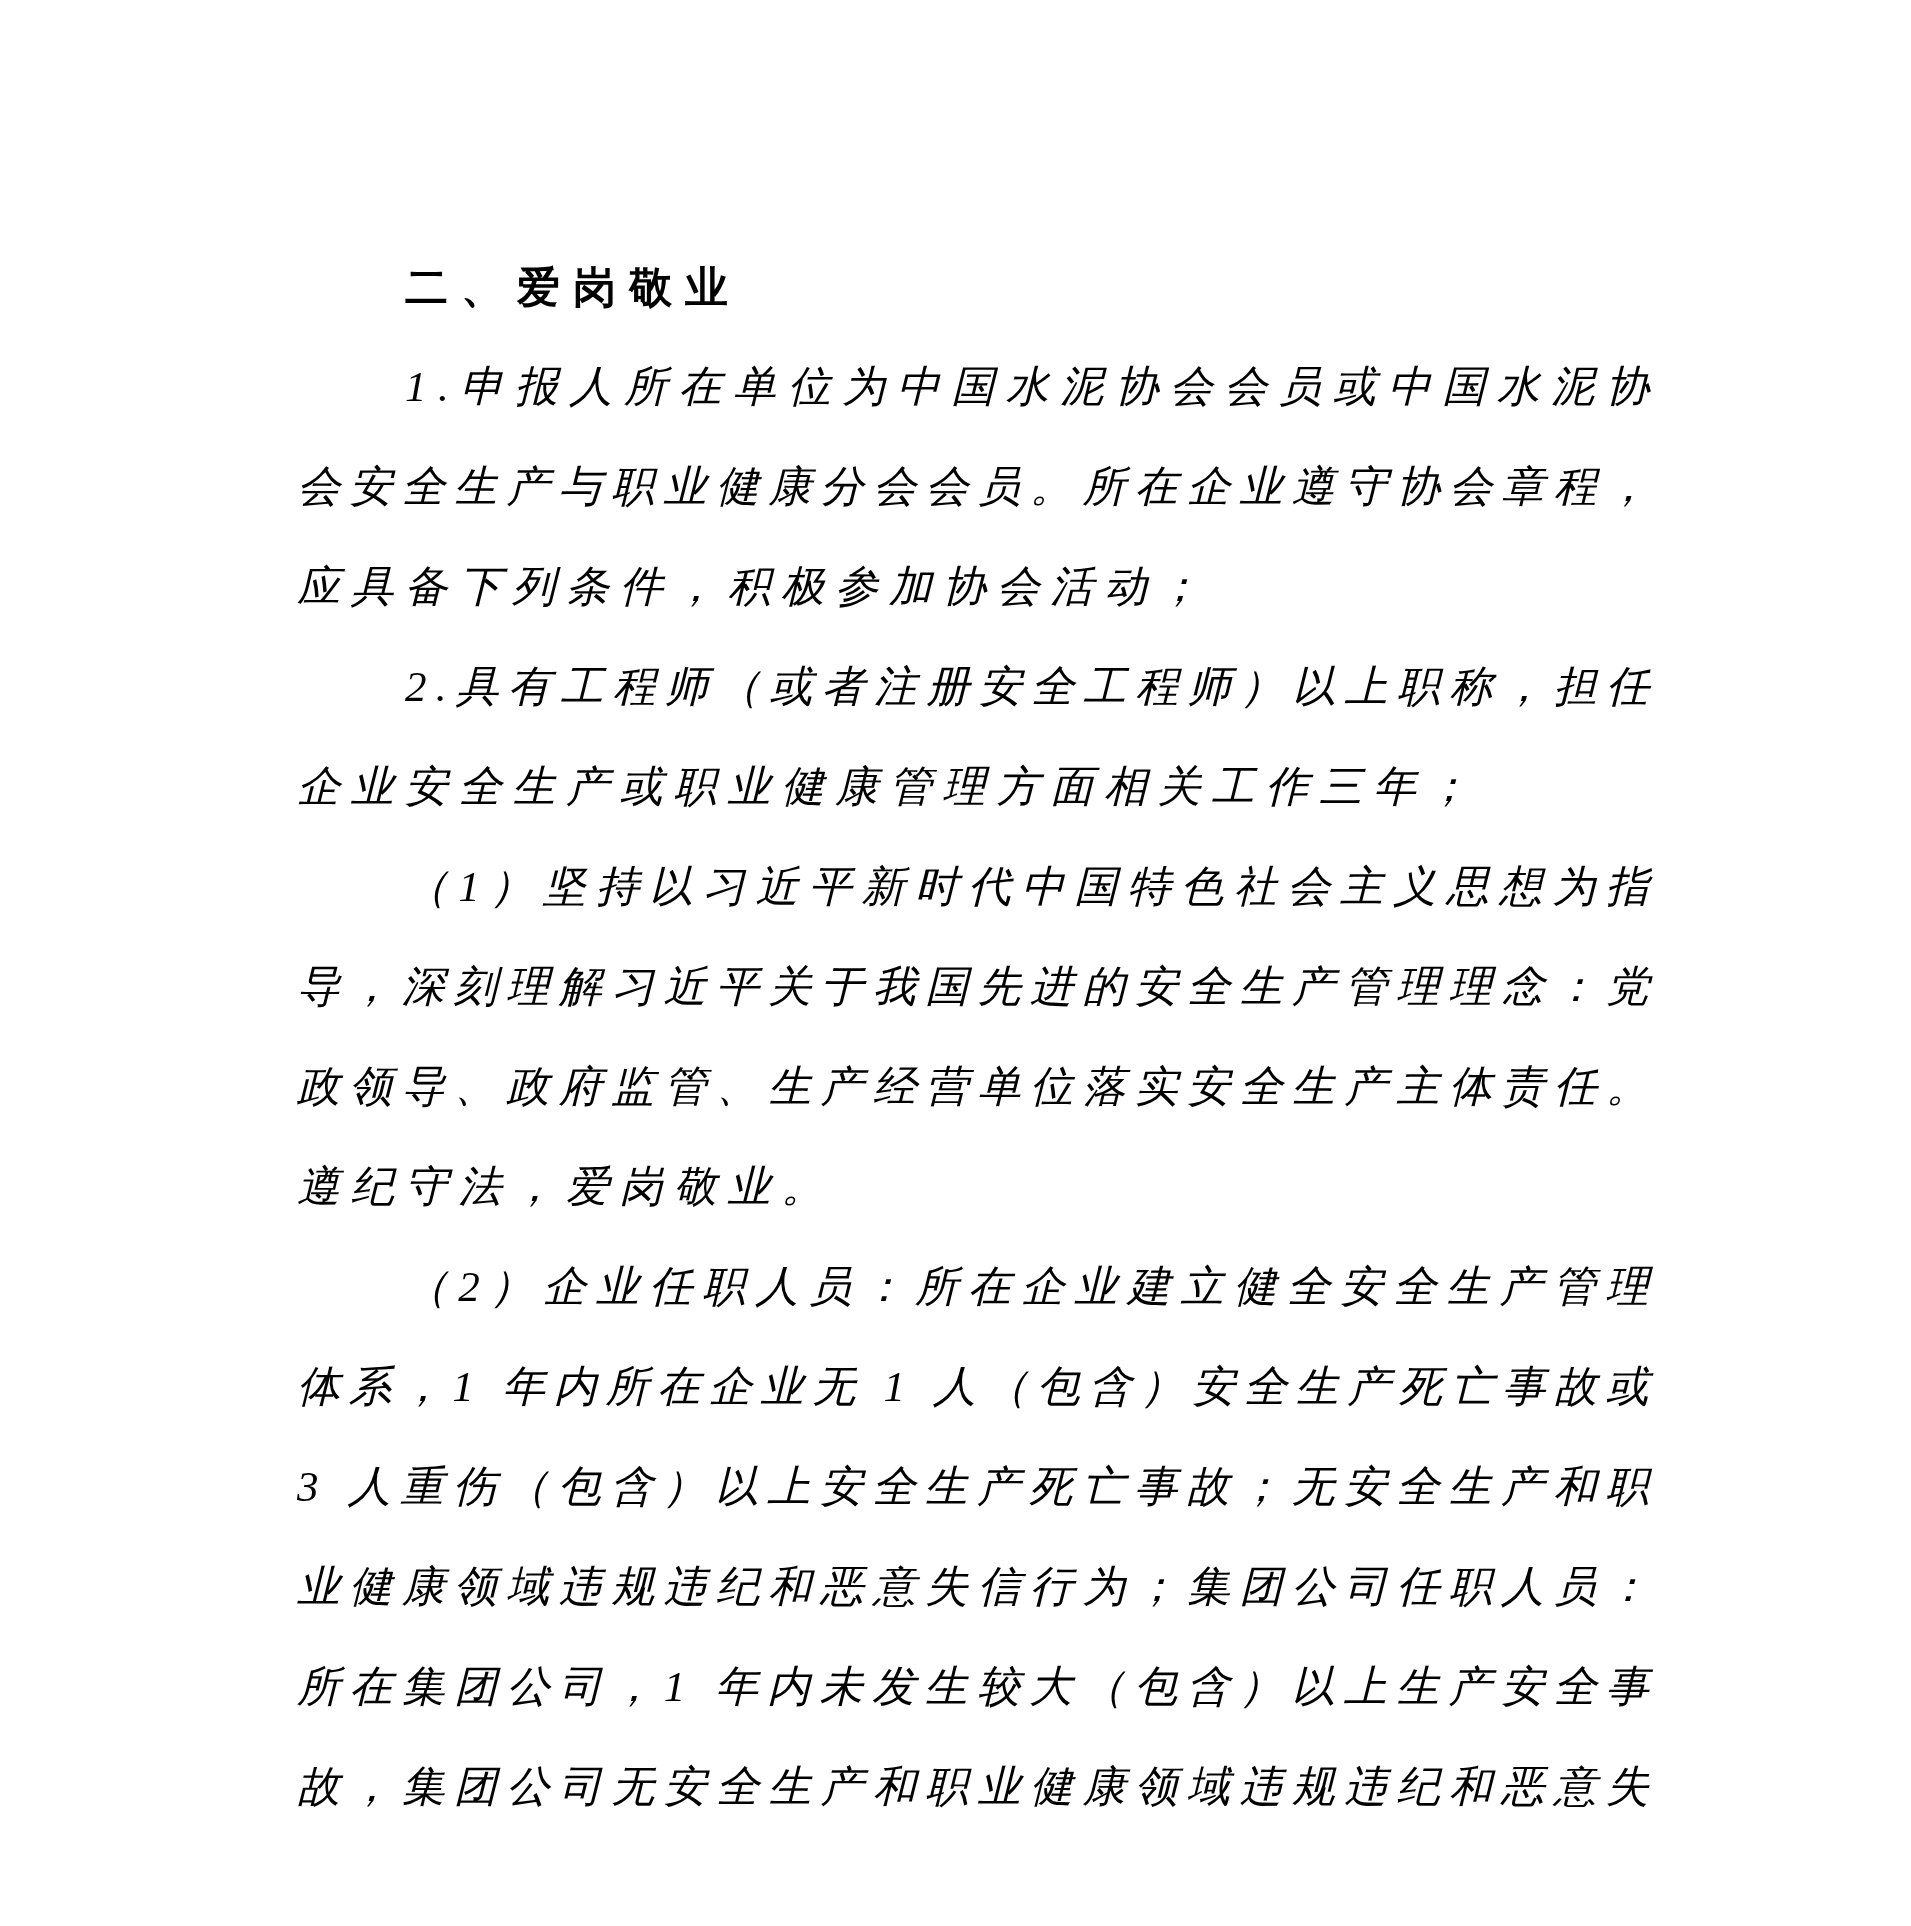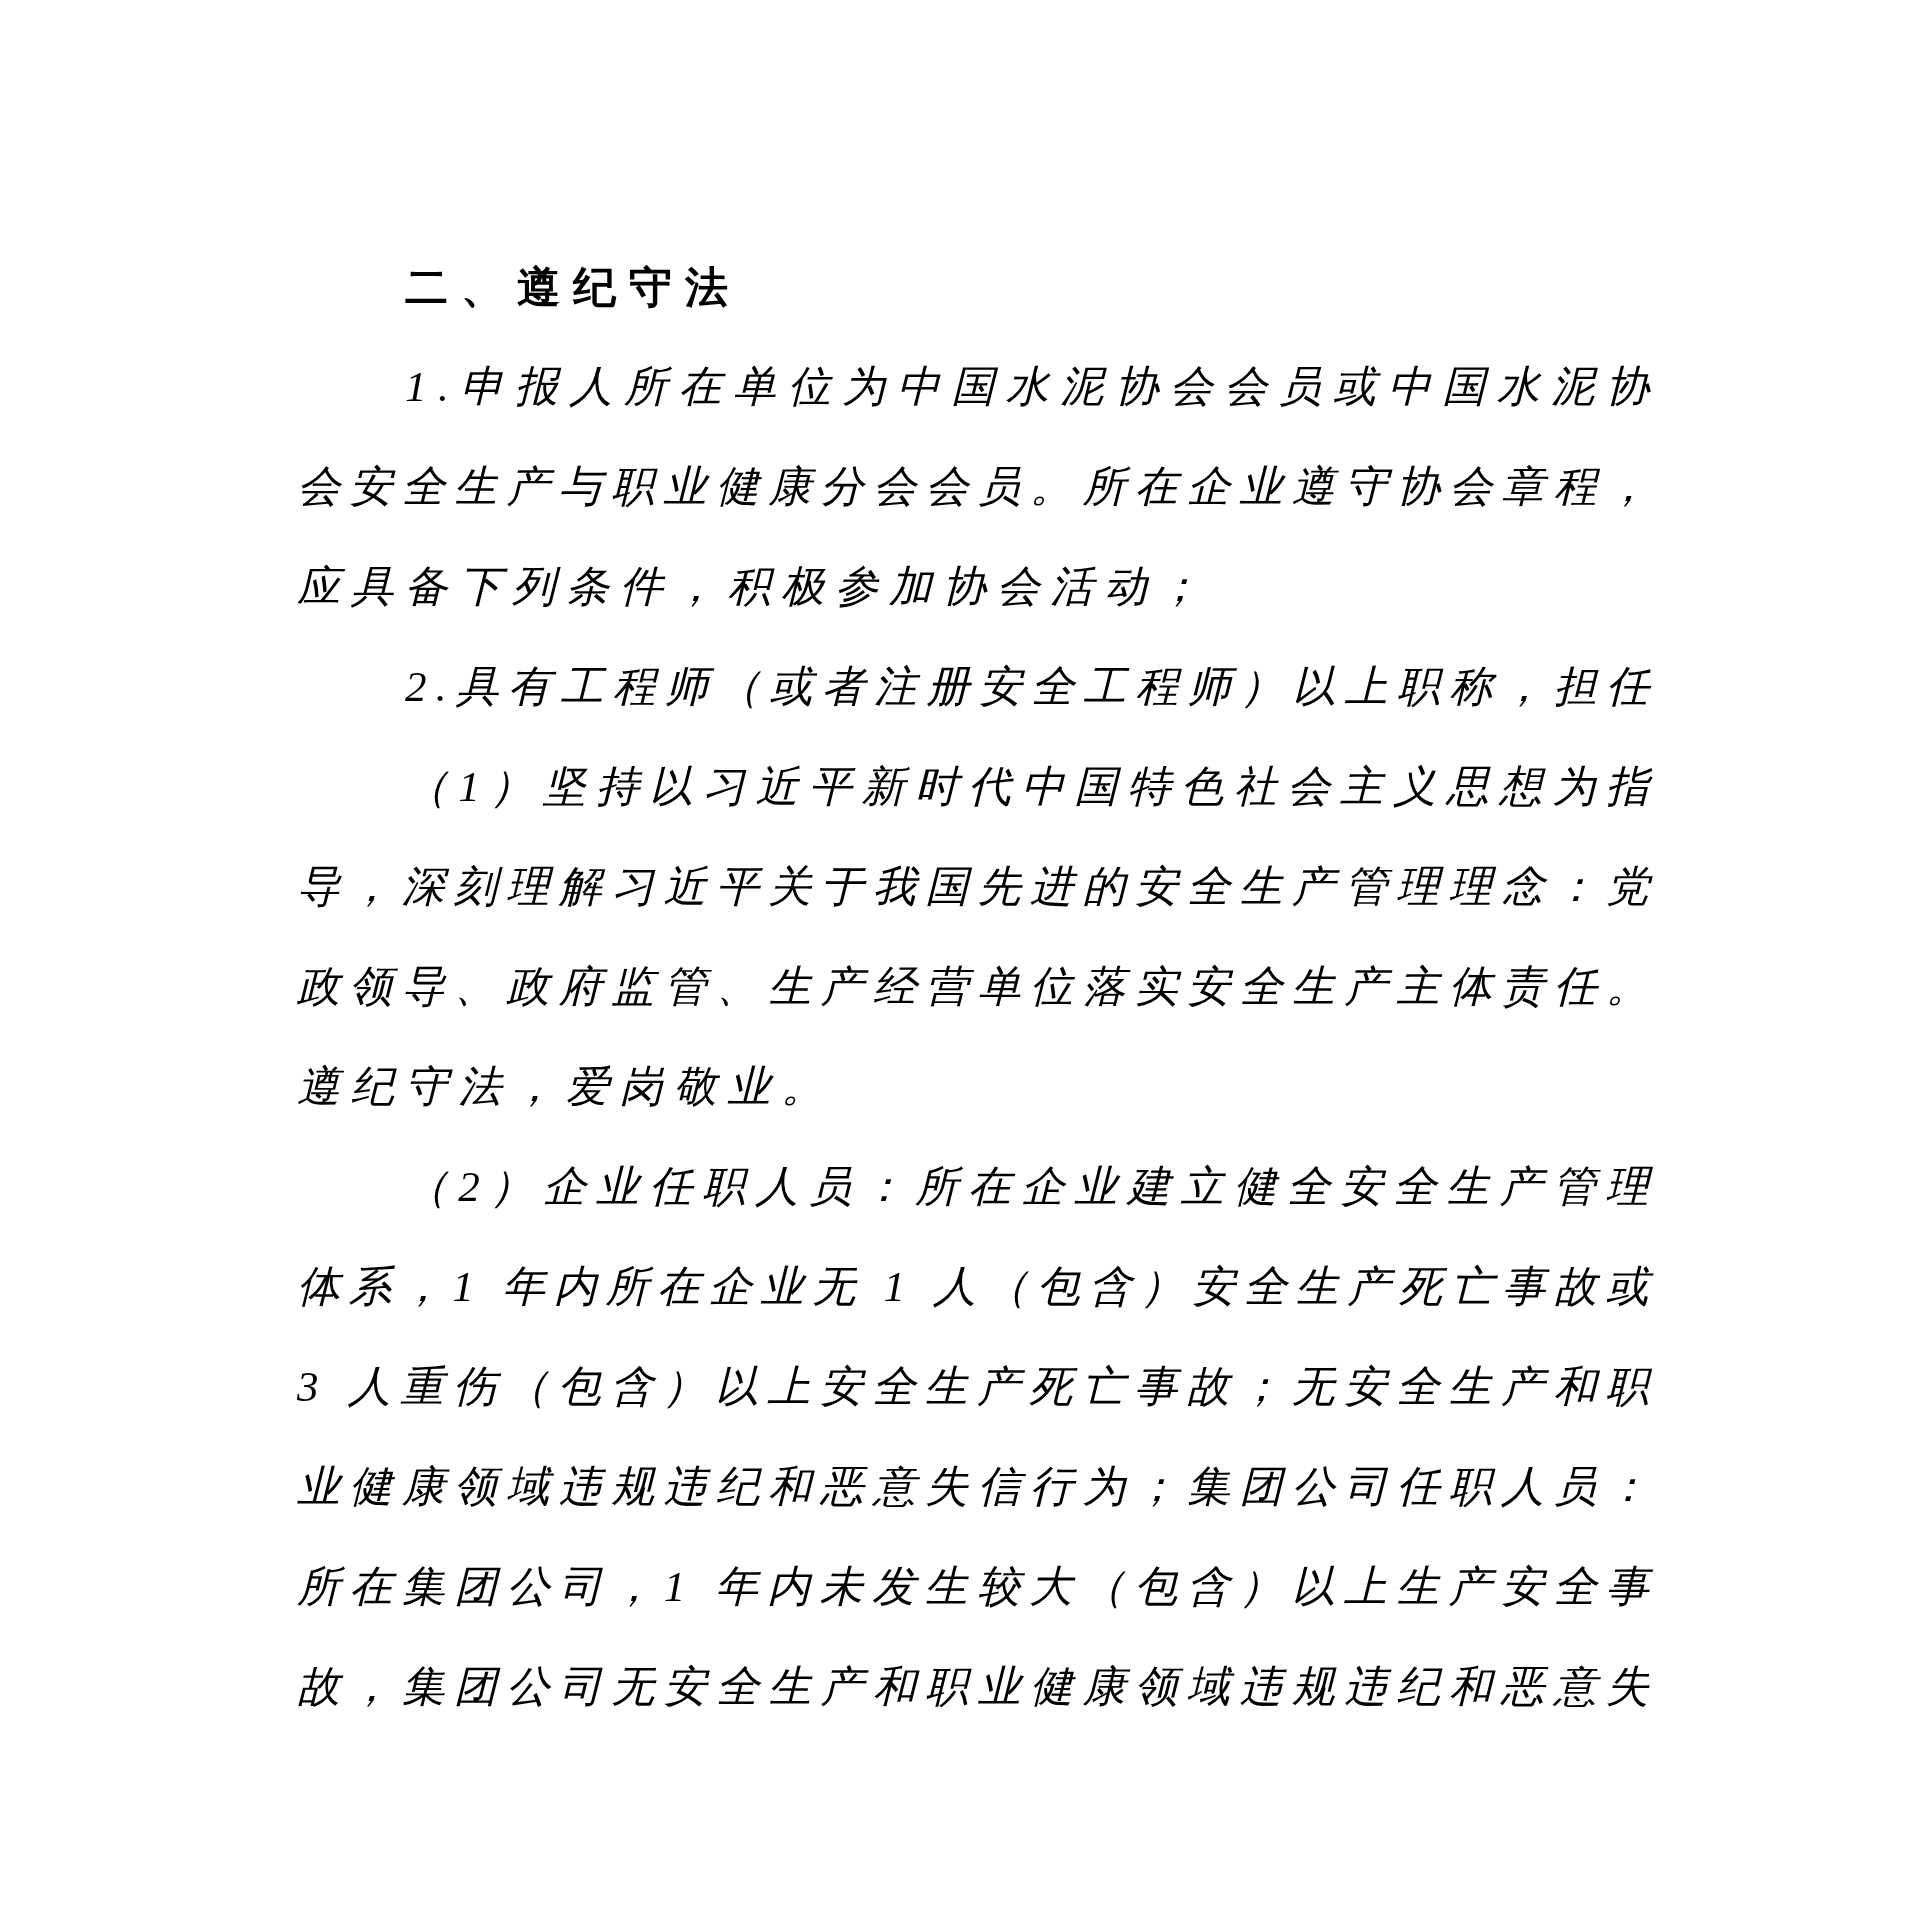--- a/index.html
+++ b/index.html
@@ -55,21 +55,21 @@
     font-size: 43px;
     letter-spacing: 13px;
     white-space: nowrap;
   }
 </style>
 </head>
 <body>
 
 <div class="page">
   <div class="content">
-    <div class="heading">二、遵纪守法</div>
+    <div class="heading">二、爱岗敬业</div>
 
     <div class="line full indent">
         <span>1</span>
         <span>.</span>
         <span>申</span>
         <span>报</span>
         <span>人</span>
         <span>所</span>
         <span>在</span>
         <span>单</span>
@@ -139,20 +139,21 @@
         <span>师</span>
         <span>）</span>
         <span>以</span>
         <span>上</span>
         <span>职</span>
         <span>称</span>
         <span>，</span>
         <span>担</span>
         <span>任</span>
       </div>
+    <div class="line end">企业安全生产或职业健康管理方面相关工作三年；</div>
     <div class="line full indent">
         <span>（</span>
         <span>1</span>
         <span>）</span>
         <span>坚</span>
         <span>持</span>
         <span>以</span>
         <span>习</span>
         <span>近</span>
         <span>平</span>

